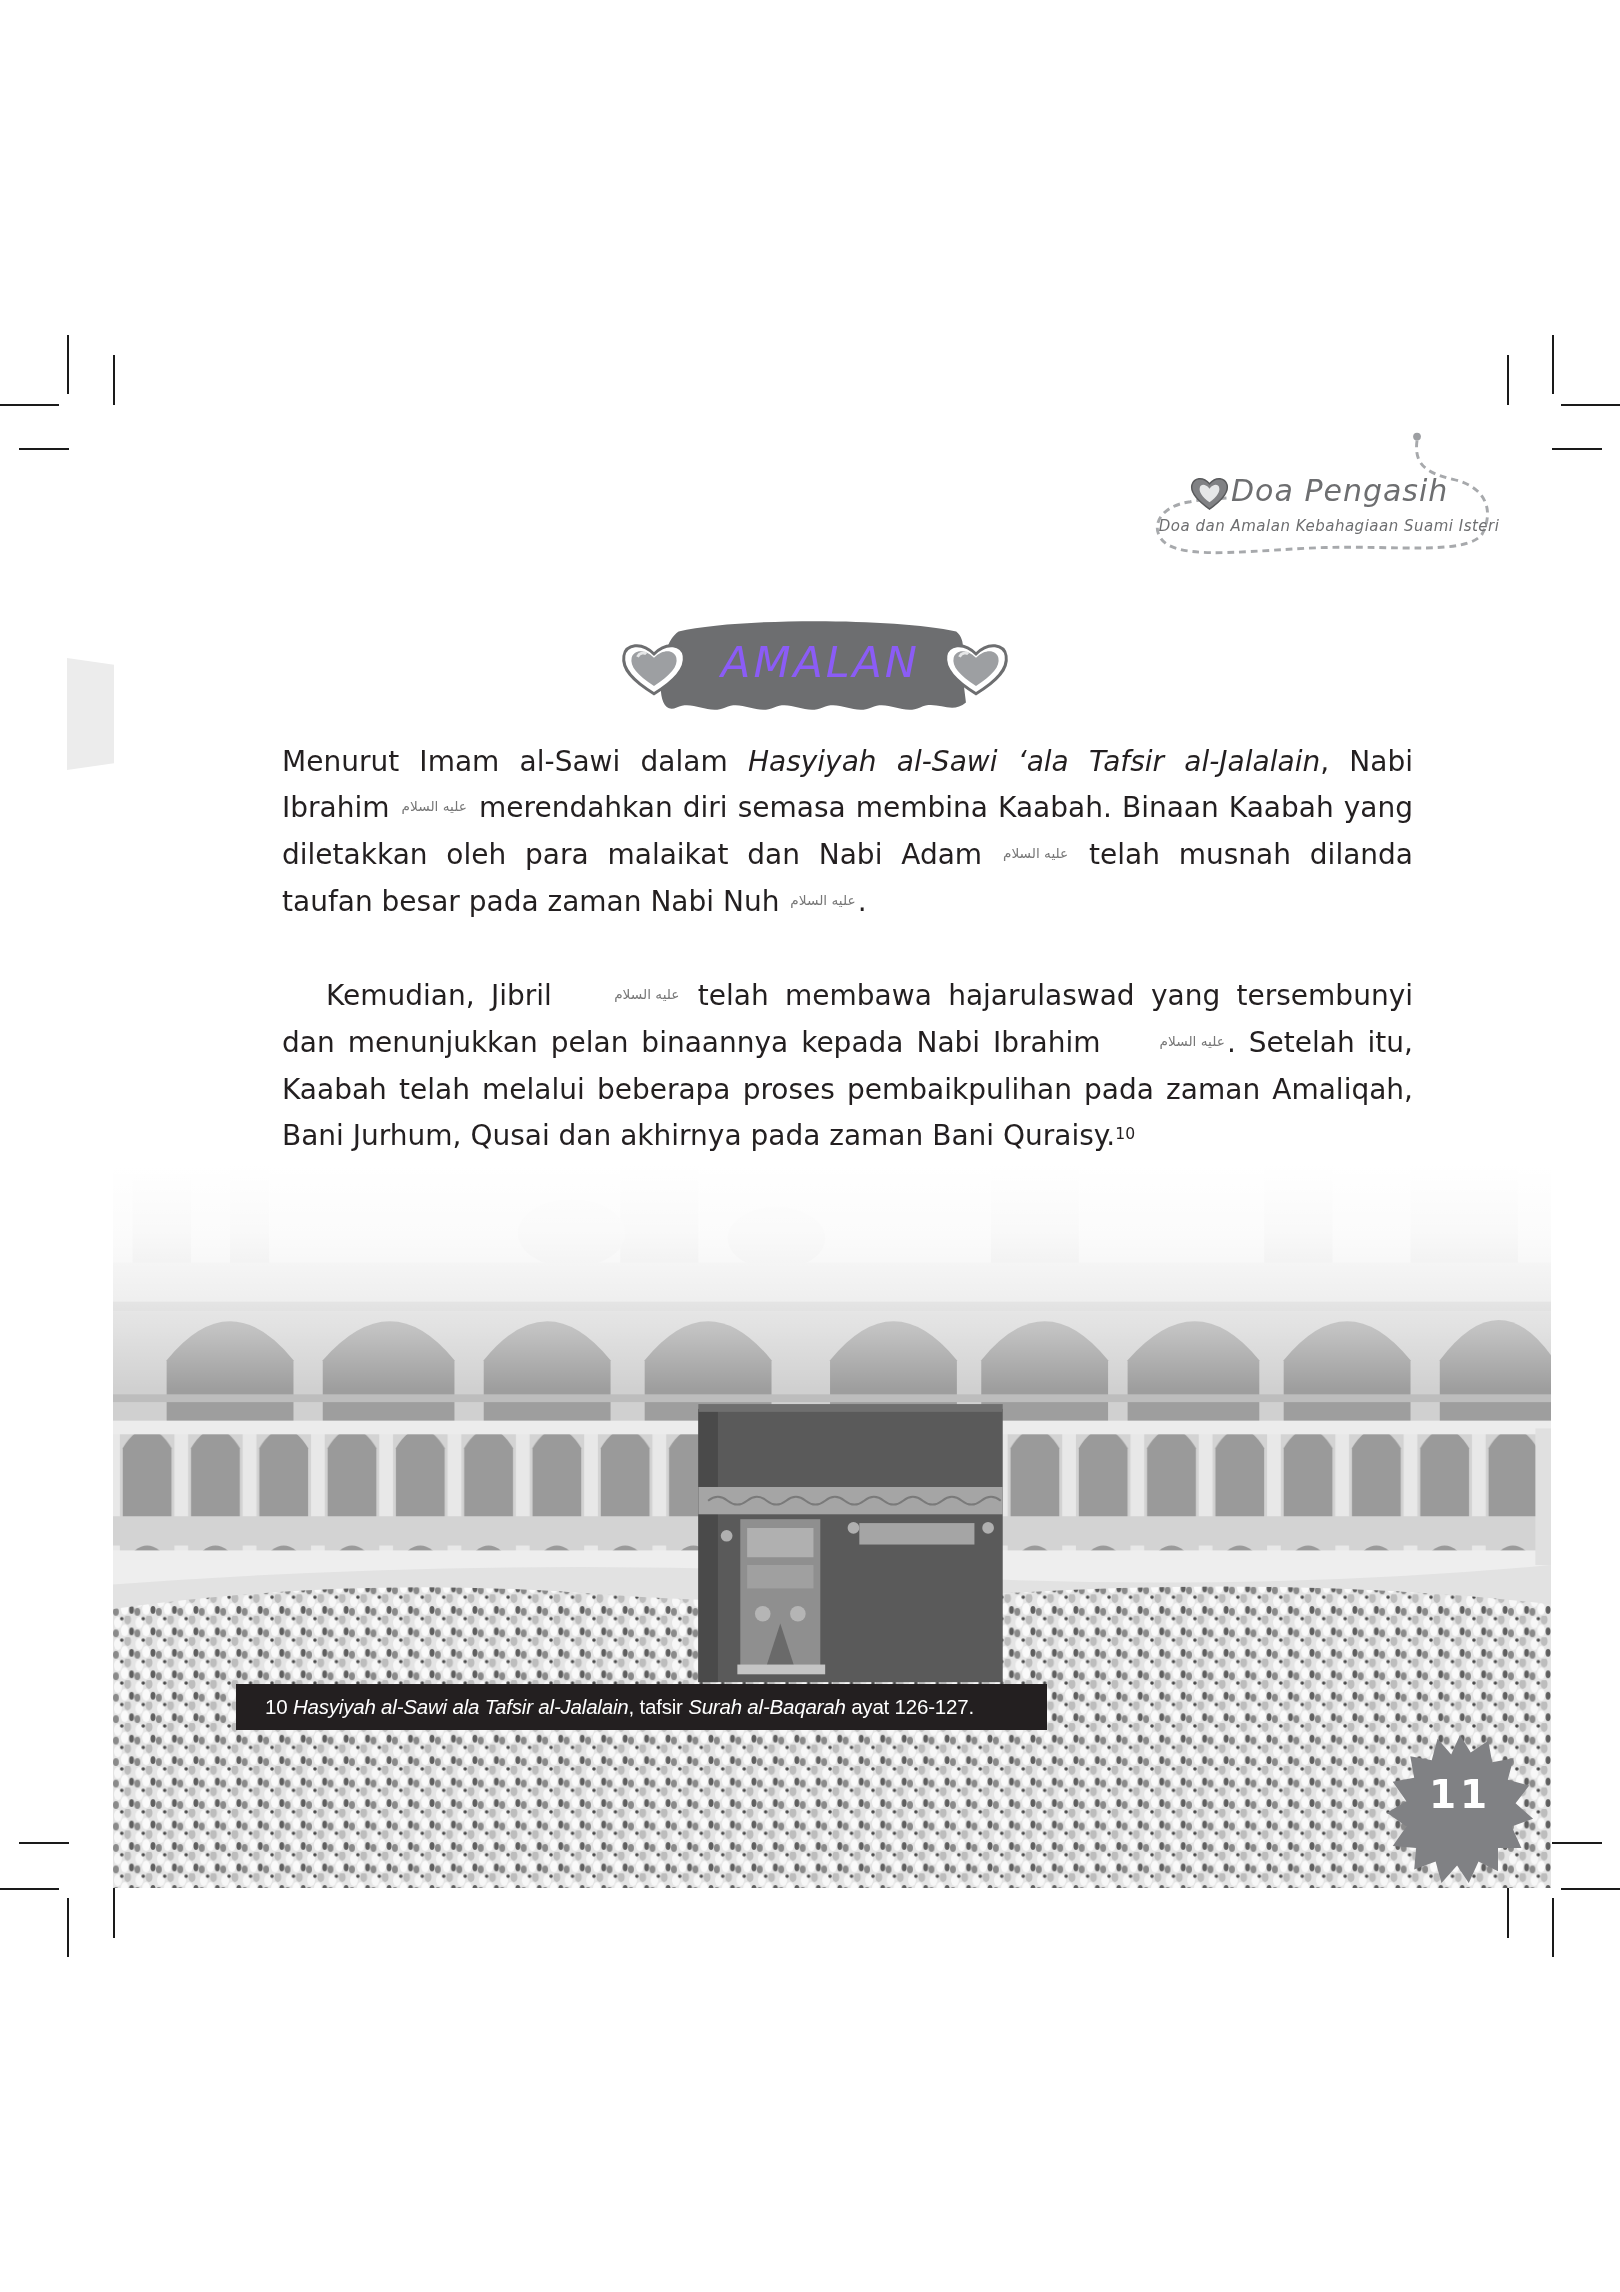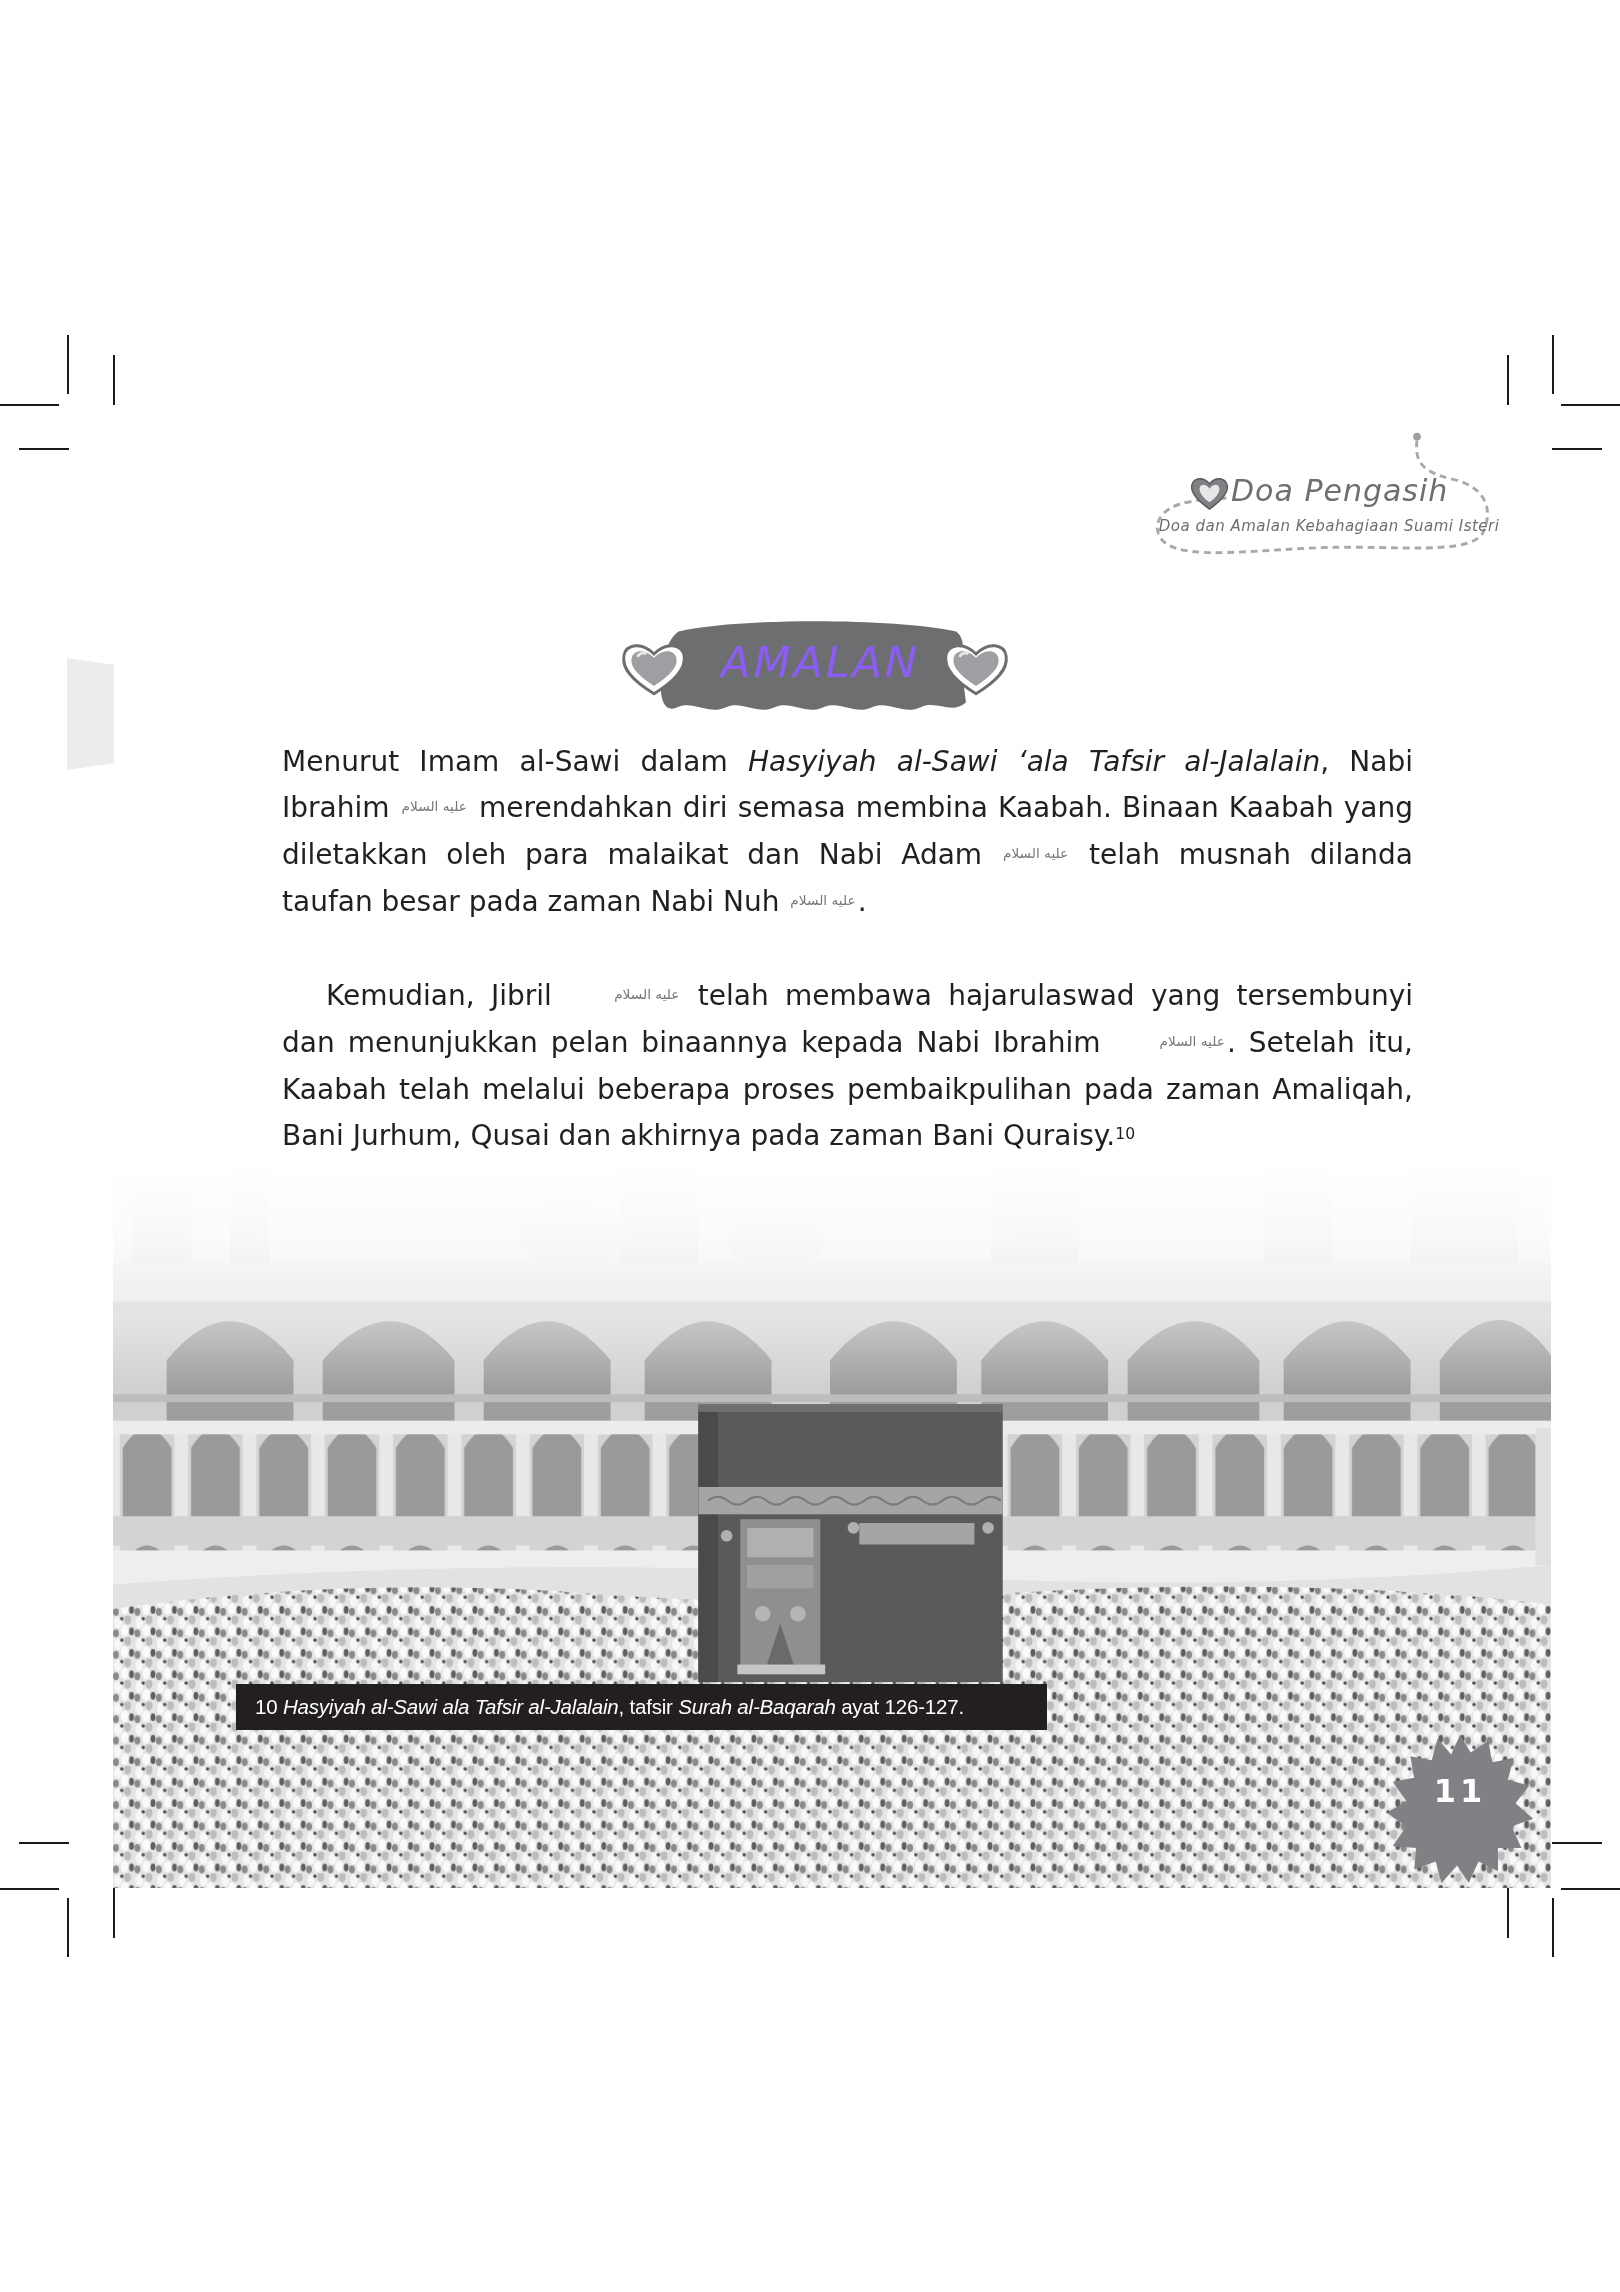--- a/index.html
+++ b/index.html
@@ -43,27 +43,27 @@
   
   .photo { position: absolute; left: 113px; top: 1165px; width: 1438px; height: 723px; overflow: hidden;
     background: #d9d9d9; }
   .photo svg { position: absolute; left: 0; top: 0; }
   .photo-fade { position: absolute; left: 0; top: 0; width: 100%; height: 224px;
     background: linear-gradient(to bottom, #ffffff 0%, rgba(255,255,255,0.85) 30%, rgba(255,255,255,0.35) 75%, rgba(255,255,255,0) 100%); }
 
   
   .footnote { position: absolute; left: 236px; top: 1684px; width: 811px; height: 46px; background: #231f20;
     color: #ffffff; font-family: "Liberation Sans", sans-serif; font-size: 20.5px; line-height: 46px;
-    padding-left: 19px; white-space: nowrap; letter-spacing: -0.2px; }
+    padding-left: 29px; white-space: nowrap; letter-spacing: -0.2px; }
 
   
   .page-num { position: absolute; left: 1383px; top: 1731px; width: 154px; height: 154px; }
   .page-num svg { position: absolute; left: 0; top: 0; }
   .page-num-text { position: absolute; left: 0; top: 41px; width: 154px; text-align: center;
-    font-family: "DejaVu Sans", sans-serif; font-weight: bold; font-size: 32px; color: #ffffff; letter-spacing: 3.9px; }
+    font-family: "DejaVu Sans", sans-serif; font-weight: bold; font-size: 39px; color: #ffffff; letter-spacing: 3.9px; }
 </style>
 </head>
 <body>
 
 <div class="crop v" style="left:67px;top:335px;height:59px;"></div>
 <div class="crop v" style="left:113px;top:355px;height:50px;"></div>
 <div class="crop h" style="left:0;top:404px;width:59px;"></div>
 <div class="crop h" style="left:18.5px;top:448px;width:50px;"></div>
 
 <div class="crop v" style="left:1507px;top:355px;height:50px;"></div>

